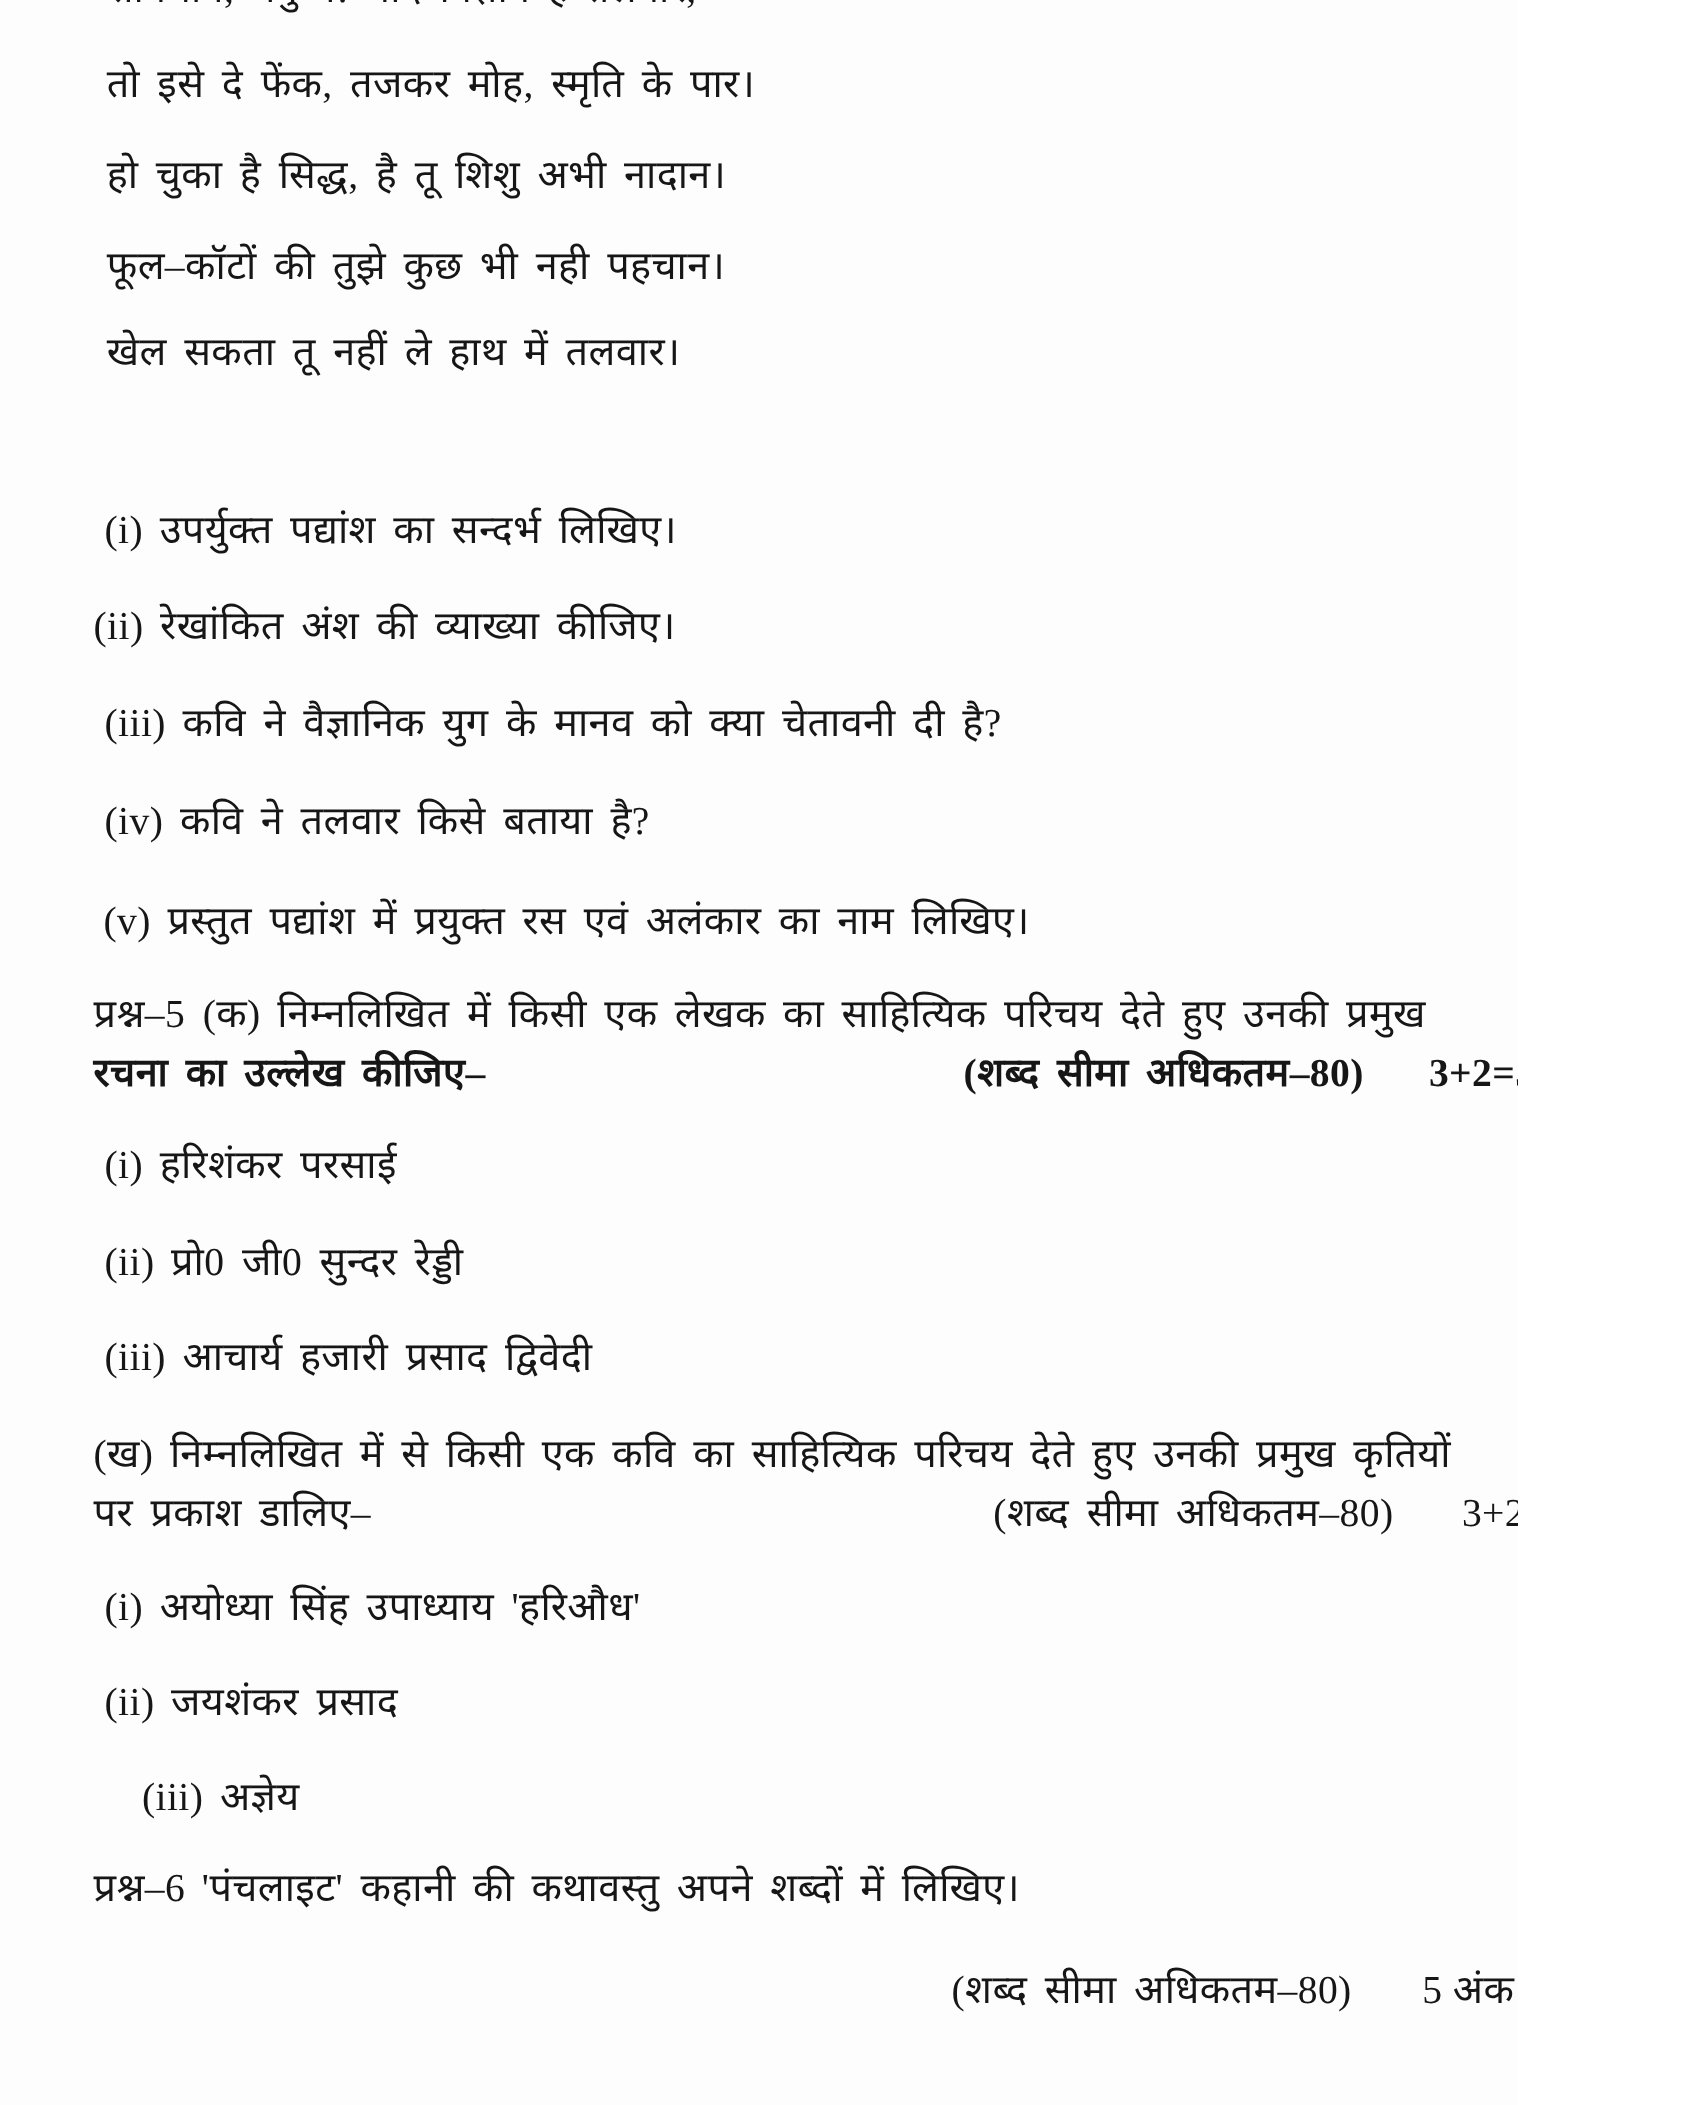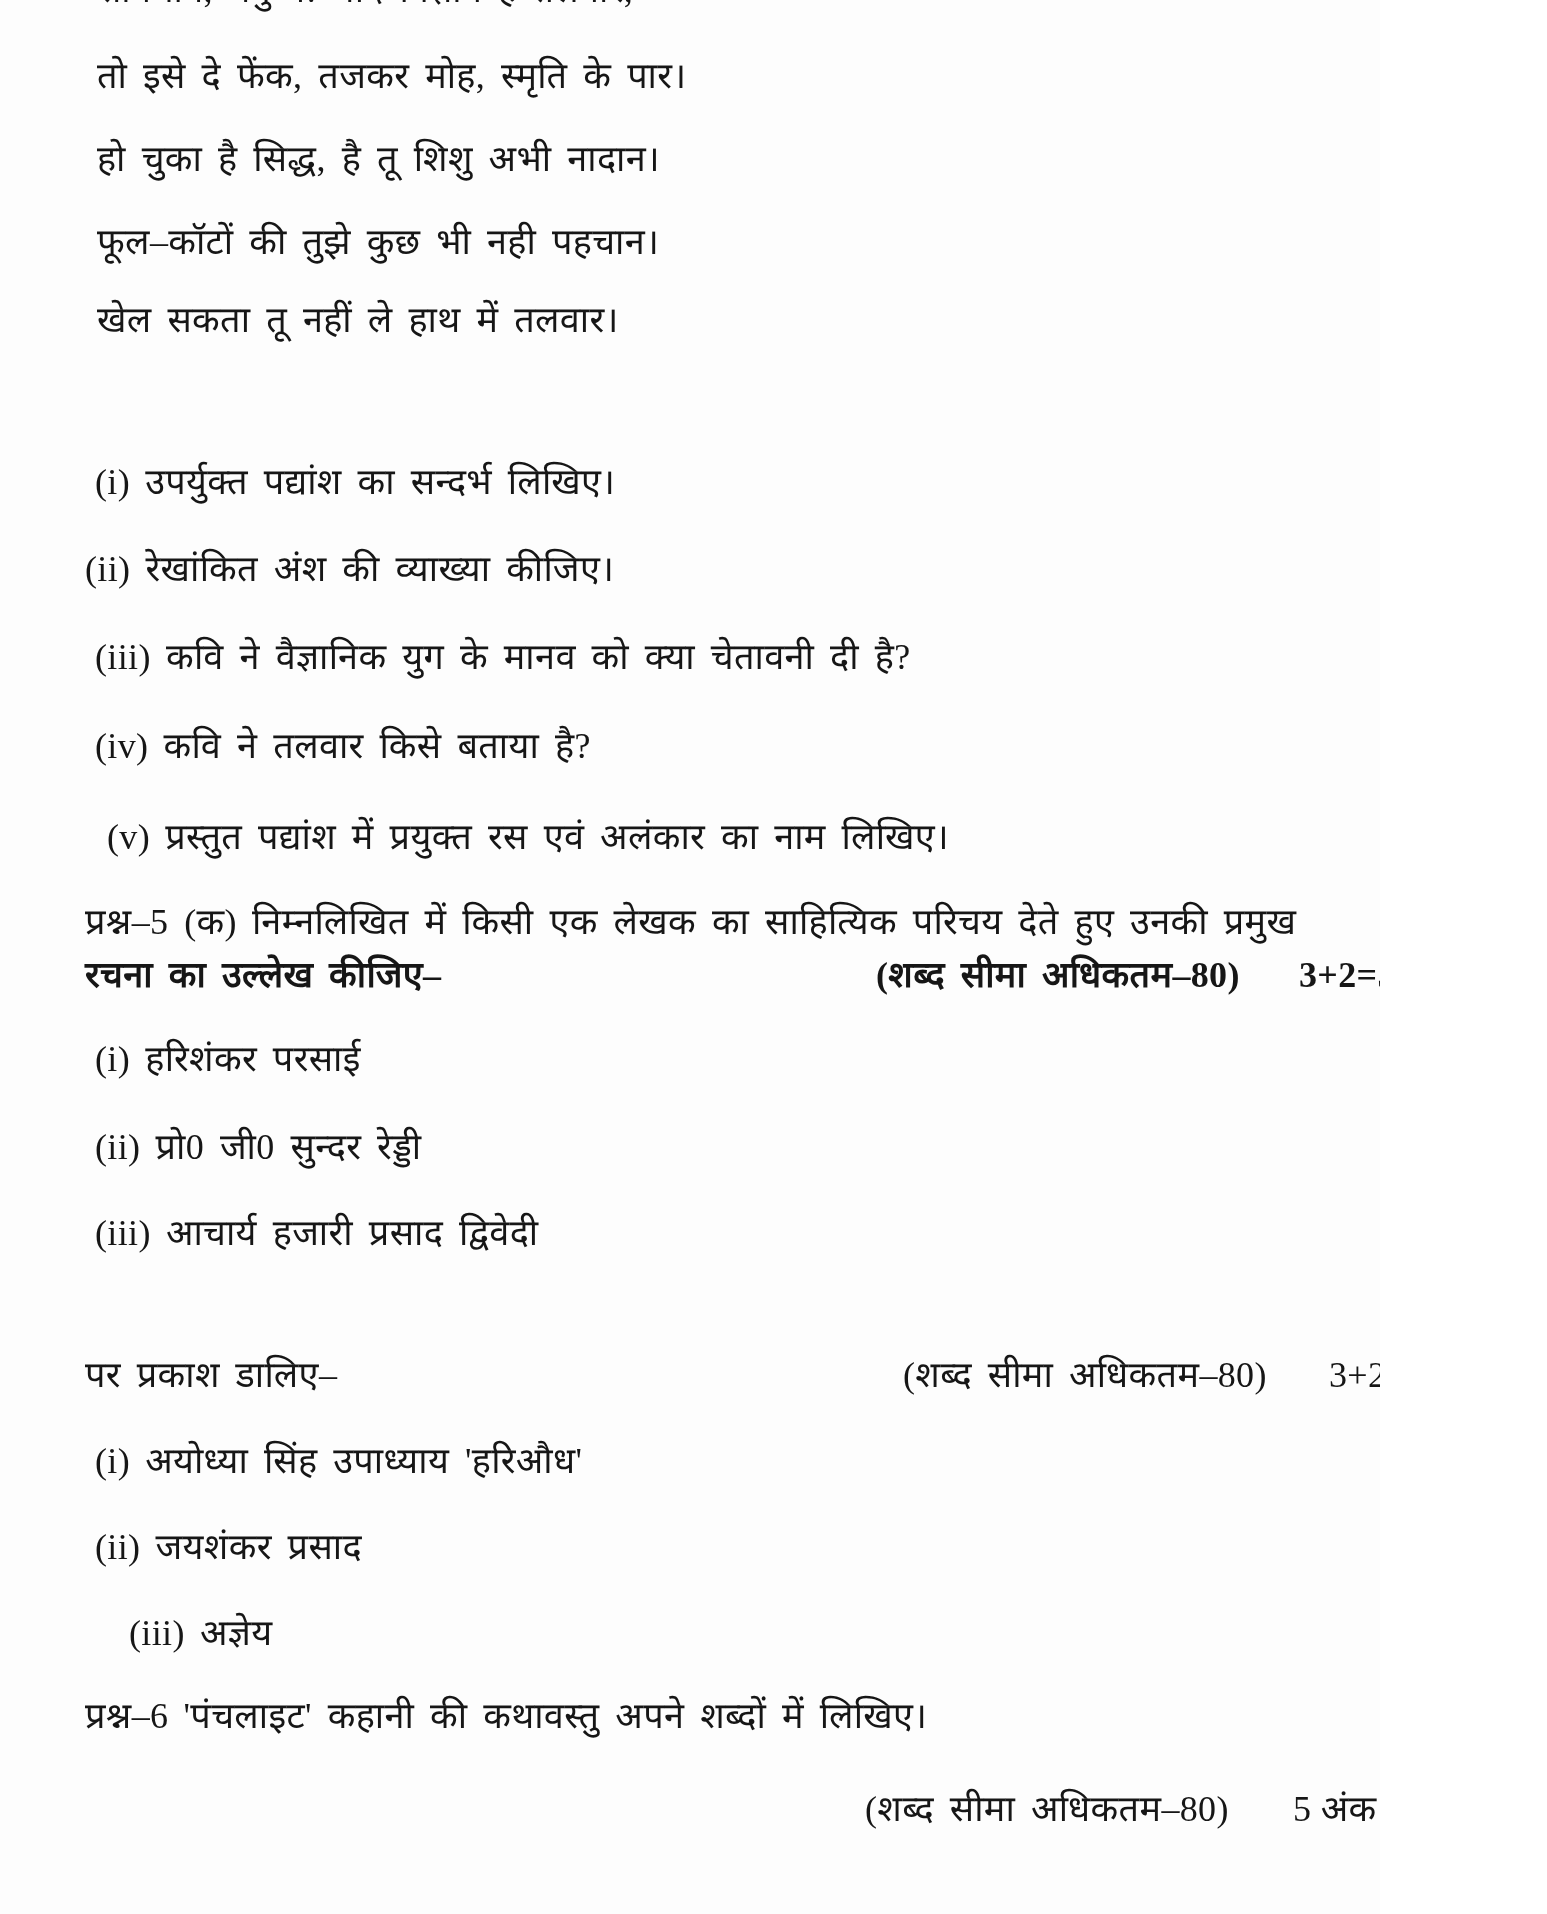--- a/index.html
+++ b/index.html
@@ -49,21 +49,21 @@
   </div>
 
   <div class="line" style="top:633px; left:95px;">
     <span class="num">(iii)</span><span>कवि ने वैज्ञानिक युग के मानव को क्या चेतावनी दी है?</span>
   </div>
 
   <div class="line" style="top:722px; left:95px;">
     <span class="num">(iv)</span><span>कवि ने तलवार किसे बताया है?</span>
   </div>
 
-  <div class="line" style="top:813px; left:107px;">
+  <div class="line" style="top:813px; left:94px;">
     <span class="num">(v)</span><span>प्रस्तुत पद्यांश में प्रयुक्त रस एवं अलंकार का नाम लिखिए।</span>
   </div>
 
   <div class="line" style="top:898px; left:85px;">
     <span class="num">प्रश्न–5 (क)</span><span>निम्नलिखित में किसी एक लेखक का साहित्यिक परिचय देते हुए उनकी प्रमुख</span>
   </div>
 
   <div class="line" style="top:951px; left:85px; width:1462px;font-weight:bold;">
     <span>रचना का उल्लेख कीजिए–</span>
     <span class="abs" style="left:791px;">(शब्द सीमा अधिकतम–80)</span>
@@ -75,20 +75,23 @@
   </div>
 
   <div class="line" style="top:1123px; left:95px;">
     <span class="num">(ii)</span><span>प्रो0 जी0 सुन्दर रेड्डी</span>
   </div>
 
   <div class="line" style="top:1209px; left:95px;">
     <span class="num">(iii)</span><span>आचार्य हजारी प्रसाद द्विवेदी</span>
   </div>
 
+  <div class="line" style="top:1298px; left:85px;">
+    <span class="num">(ख)</span><span>निम्नलिखित में से किसी एक कवि का साहित्यिक परिचय देते हुए उनकी प्रमुख कृतियों</span>
+  </div>
 
   <div class="line" style="top:1351px; left:85px; width:1462px;">
     <span>पर प्रकाश डालिए–</span>
     <span class="abs" style="left:818px;">(शब्द सीमा अधिकतम–80)</span>
     <span class="abs marks" style="left:1244px;">3+2=5</span>
   </div>
 
   <div class="line" style="top:1437px; left:95px;">
     <span class="num">(i)</span><span>अयोध्या सिंह उपाध्याय 'हरिऔध'</span>
   </div>

